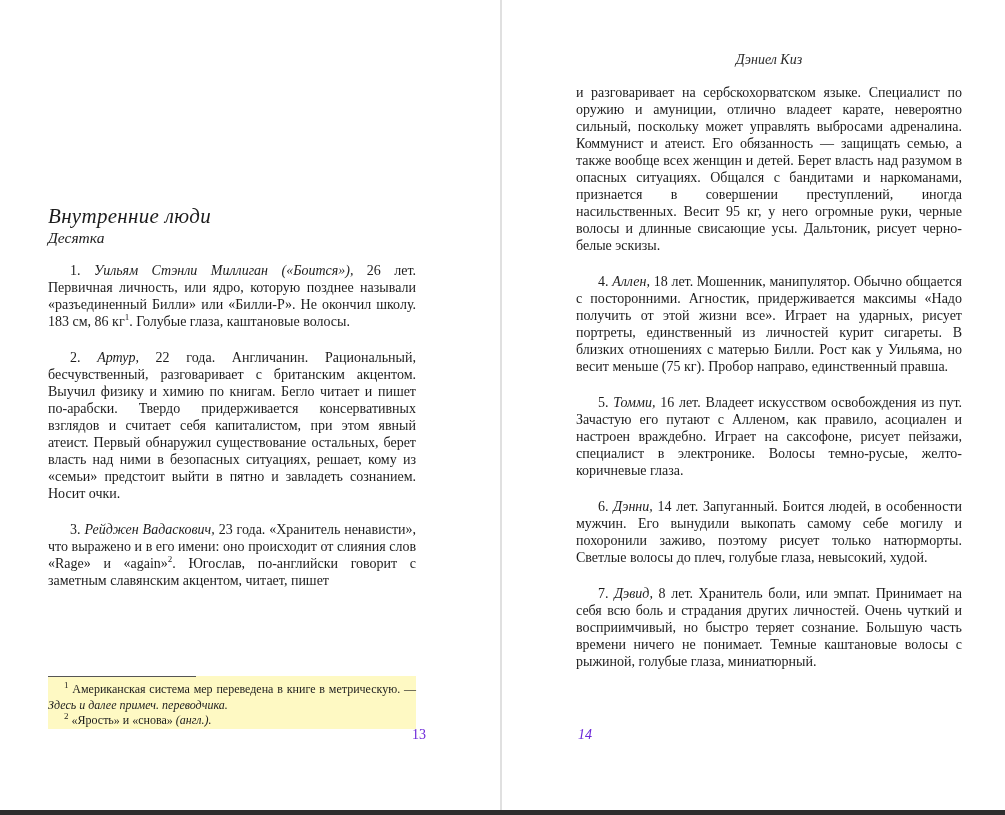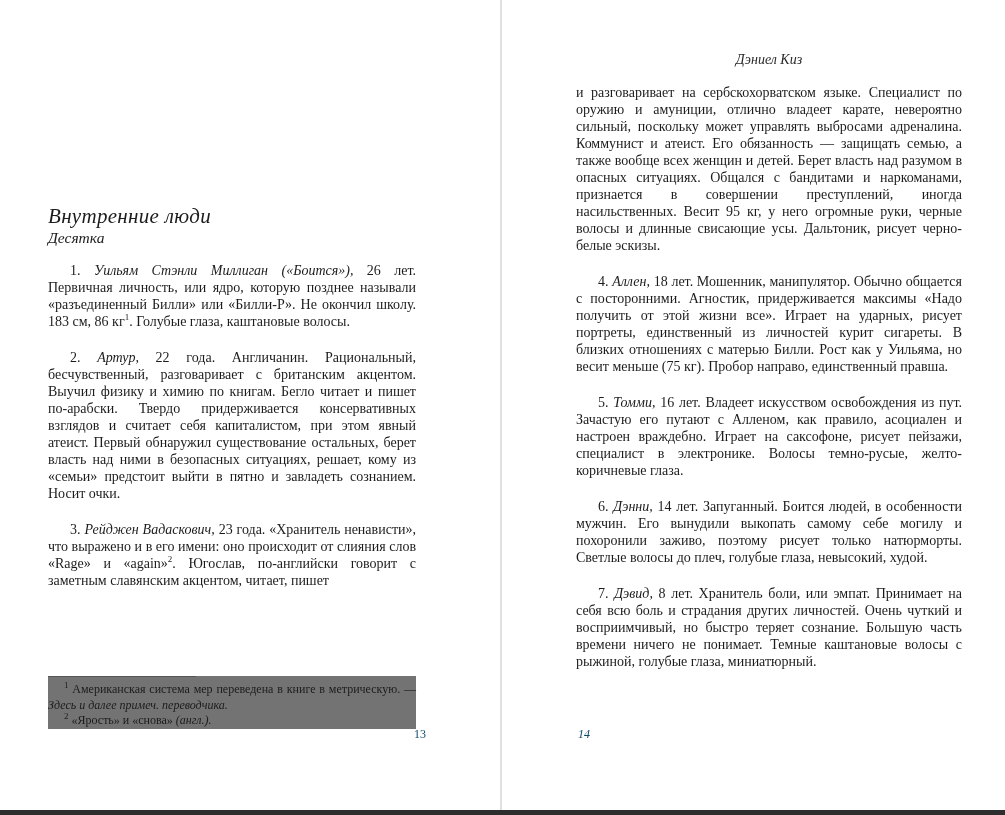--- a/index.html
+++ b/index.html
@@ -22,27 +22,27 @@
   .left-body  { margin-top:15px; max-height:386px; overflow:hidden; }
   .right-body { margin-top:84px; max-height:636px; overflow:hidden; }
 
   p.para { text-indent:22px; }
   p.para.noindent { text-indent:0; }
   p.para + p.para { margin-top:19px; }
 
   sup { font-size:9px; line-height:0; vertical-align:super; }
   em  { font-style:italic; }
 
-  .footnote-block { position:absolute; left:0; top:676px; width:100%; background:#737373; font-size:12px; line-height:15.5px; text-align:justify; hyphens:auto; }
+  .footnote-block { position:absolute; left:0; top:676px; width:100%; background:#fef9c3; font-size:12px; line-height:15.5px; text-align:justify; hyphens:auto; }
   .footnote-rule  { width:148px; border-top:1px solid #555; margin-bottom:5px; }
   p.footnote { text-indent:16px; }
 
   .running-header { position:absolute; top:52px; left:0; width:100%; text-align:center; font-style:italic; font-size:14px; color:#2a2a2a; }
 
-  .page-number { position:absolute; top:727px; font-size:12px; color:#0c4a6e; }
+  .page-number { position:absolute; top:727px; font-size:14px; color:#6d28d9; }
   .page-left  .page-number { right:-10px; }
   .page-right .page-number { left:2px;font-style:italic; }
 </style>
 </head>
 <body>
 
 <div class="spread">
 
   <div class="page page-left">
     <h1 class="chapter-title">Внутренние люди</h1>

